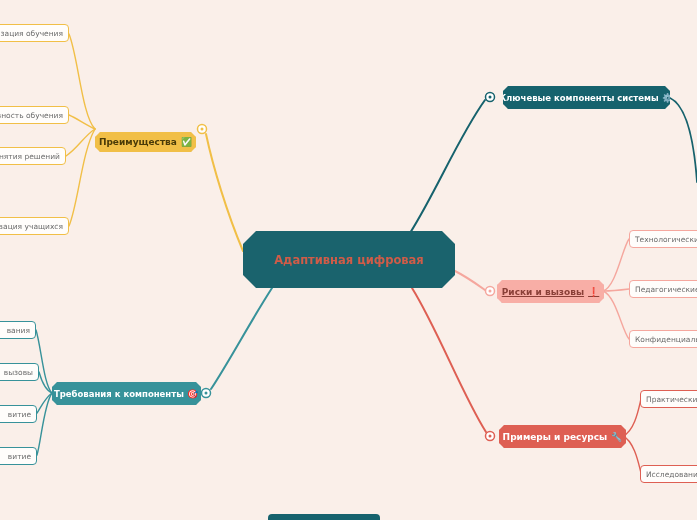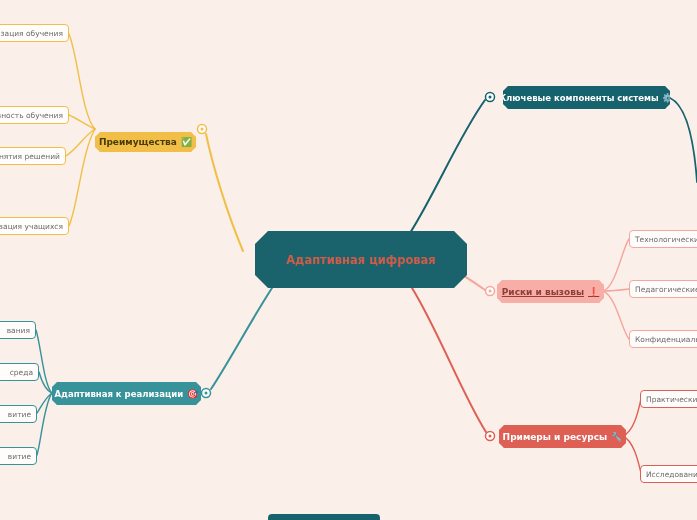--- a/index.html
+++ b/index.html
@@ -6,21 +6,21 @@
   .canvas{position:relative;width:697px;height:520px;background:#FAEFE9;overflow:hidden;
           font-family:"DejaVu Sans",sans-serif;}
   svg.wires{position:absolute;left:0;top:0;width:697px;height:520px;}
   .topic{position:absolute;display:flex;align-items:center;justify-content:center;gap:4px;
          white-space:nowrap;font-weight:bold;box-sizing:border-box;}
   .bevel{clip-path:polygon(5px 0,calc(100% - 5px) 0,100% 5px,100% calc(100% - 5px),
          calc(100% - 5px) 100%,5px 100%,0 calc(100% - 5px),0 5px);}
   .central{left:243px;top:231px;width:212px;height:57px;background:#1A636D;color:#D05C48;
            font-size:11.5px;flex-direction:column;gap:5px;
            clip-path:polygon(13px 0,calc(100% - 13px) 0,100% 13px,100% calc(100% - 13px),
-           calc(100% - 13px) 100%,13px 100%,0 calc(100% - 13px),0 13px);margin-left:12px;}
+           calc(100% - 13px) 100%,13px 100%,0 calc(100% - 13px),0 13px);}
   .b-components{left:503px;top:86px;width:167px;height:23px;background:#16626D;color:#FFFFFF;font-size:8.5px;}
   .b-advantages{left:95px;top:118px;width:101px;height:20px;background:#F1BF47;color:#4A3B08;font-size:9px;margin-top:14px;}
   .b-risks{left:497px;top:280px;width:107px;height:23px;background:#F8AEA6;color:#8A4038;font-size:9px;text-decoration:underline;}
   .b-requirements{left:52px;top:382px;width:149px;height:23px;background:#37929A;color:#FFFFFF;font-size:8.5px;}
   .b-examples{left:499px;top:425px;width:127px;height:23px;background:#DE5F53;color:#FFFFFF;font-size:9px;text-align:right;}
   .emoji{font-size:9px;font-weight:normal;}
   .child{position:absolute;height:18px;border-radius:4px;background:#FFFDFB;display:flex;align-items:center;
          font-size:7.5px;color:#6B6B6B;padding:0 5px;white-space:nowrap;overflow:hidden;box-sizing:border-box;}
   .cb-y{border:1.5px solid #F1BF47;justify-content:flex-end;}
   .cb-p{border:1.5px solid #F5A79E;justify-content:flex-start;}
@@ -101,21 +101,21 @@
     <span>Преимущества</span>
     <span class="emoji">✅</span>
   </div>
 
   <div class="topic bevel shadow b-risks">
     <span>Риски и вызовы</span>
     <span class="emoji">❗</span>
   </div>
 
   <div class="topic bevel shadow b-requirements">
-    <span>Адаптивная к реализации</span>
+    <span>Требования к компоненты</span>
     <span class="emoji">🎯</span>
   </div>
 
   <div class="topic bevel shadow b-examples">
     <span>Примеры и ресурсы</span>
     <span class="emoji">🔧</span>
   </div>
 
   <div class="child cb-y ac1">
       <span>ализация обучения</span>
@@ -137,21 +137,21 @@
       <span>Педагогические рис</span>
     </div>
   <div class="child cb-p rc3">
       <span>Конфиденциальность</span>
     </div>
 
   <div class="child cb-t qc1">
       <span>вания</span>
     </div>
   <div class="child cb-t qc2">
-      <span>среда</span>
+      <span>вызовы</span>
     </div>
   <div class="child cb-t qc3">
       <span>витие</span>
     </div>
   <div class="child cb-t qc4">
       <span>витие</span>
     </div>
 
   <div class="child cb-r ec1">
       <span>Практические</span>

